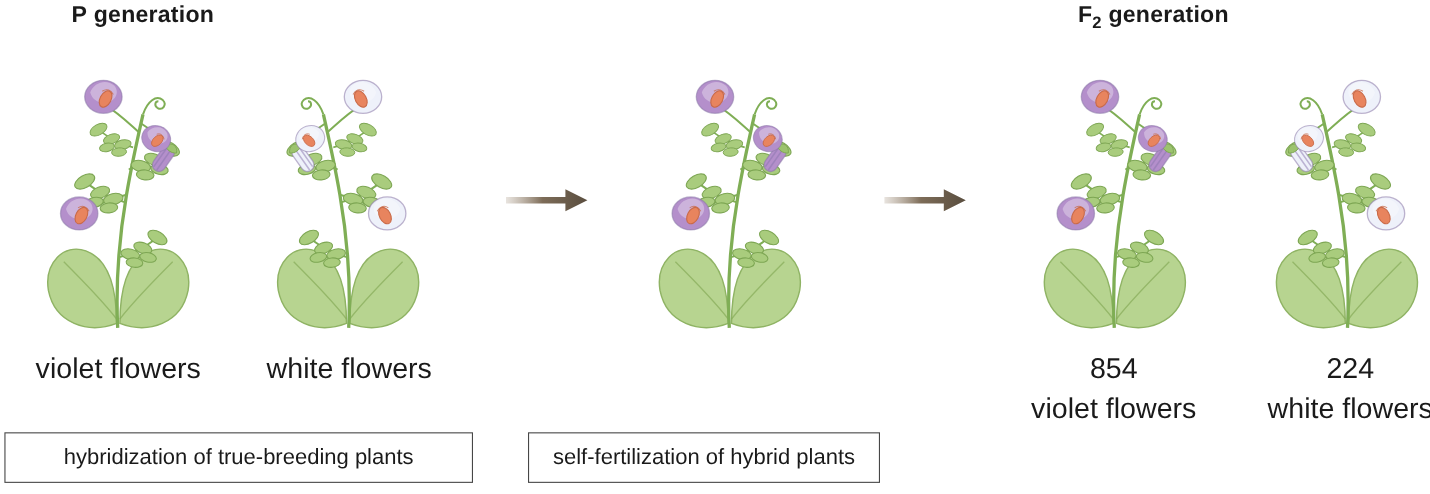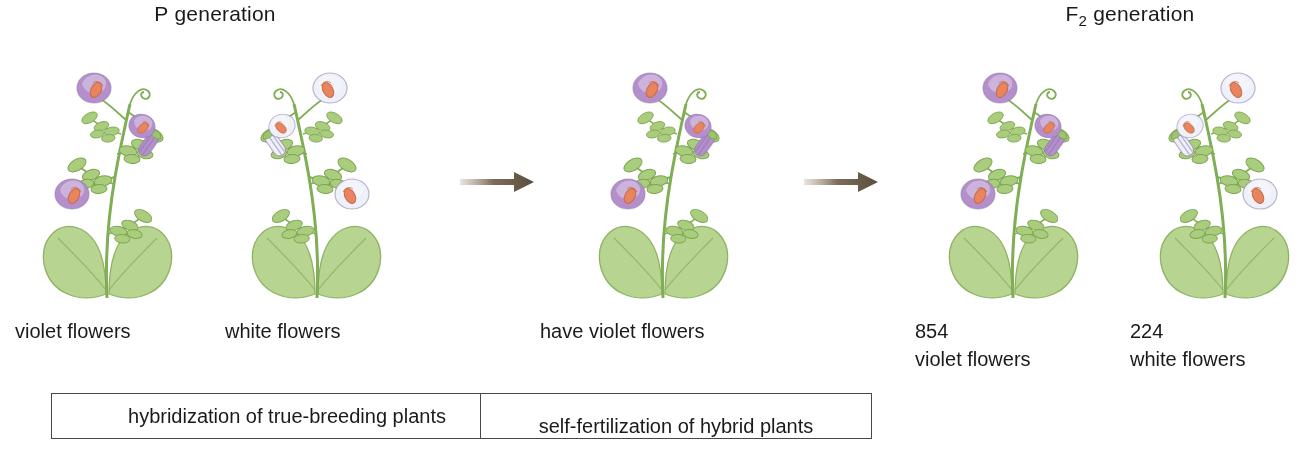--- a/index.html
+++ b/index.html
@@ -8,45 +8,45 @@
     width:1300px;
     height:449px;
     background:#ffffff;
     font-family:"Liberation Sans", sans-serif;
     color:#1a1a1a;
     overflow:hidden;
   }
   .gen-header{
     position:absolute;
     top:2px;
-    text-align:center;
+    text-align:left;
     font-size:21px;
-    font-weight:400;
+    font-weight:700;
     letter-spacing:.2px;
   }
   .gen-header .sub{font-size:0.72em; vertical-align:sub;}
   .plant{
     position:absolute;
     top:42px;
     width:170px;
     height:265px;
     overflow:visible;
   }
   .plant.mirrored{transform:scaleX(-1);}
   .arrow{
     position:absolute;
     top:170px;
     width:78px;
     height:24px;
   }
   .label{
     position:absolute;
     top:317px;
-    text-align:left;
-    font-size:20px;
+    text-align:center;
+    font-size:26px;
     line-height:1.4;
   }
   .caption-box{
     position:absolute;
     top:393px;
     height:46px;
     box-sizing:border-box;
     border:1px solid #474747;
     background:#ffffff;
     display:flex;
@@ -159,31 +159,30 @@
 
   <div class="label" style="left:15px; width:185px;">
     <div>violet flowers</div>
       <div></div>
   </div>
   <div class="label" style="left:225px; width:185px;">
     <div>white flowers</div>
       <div></div>
   </div>
   <div class="label" style="left:540px; width:250px;">
-      <div>have violet flowers</div>
   </div>
   <div class="label" style="left:915px; width:195px;">
     <div>854</div>
       <div>violet flowers</div>
   </div>
   <div class="label" style="left:1130px; width:195px;">
     <div>224</div>
       <div>white flowers</div>
   </div>
 
-  <div class="caption-box" style="left:4px; width:472px;margin-left:47px;">
+  <div class="caption-box" style="left:4px; width:426px;">
     <span>hybridization of true-breeding plants</span>
   </div>
-  <div class="caption-box" style="left:480px; width:392px;align-items:flex-end;">
+  <div class="caption-box" style="left:480px; width:320px;">
     <span>self-fertilization of hybrid plants</span>
   </div>
 
 </div>
 
 </body></html>

